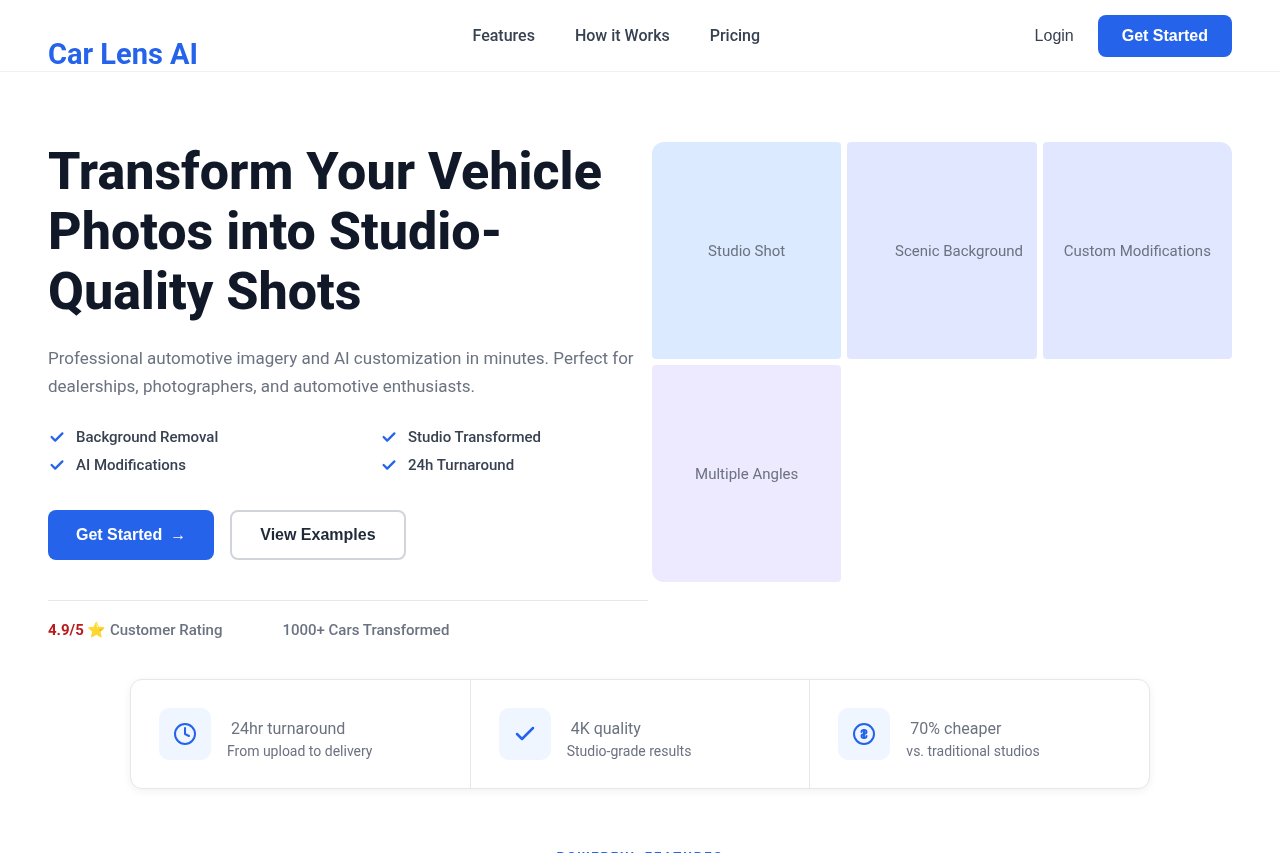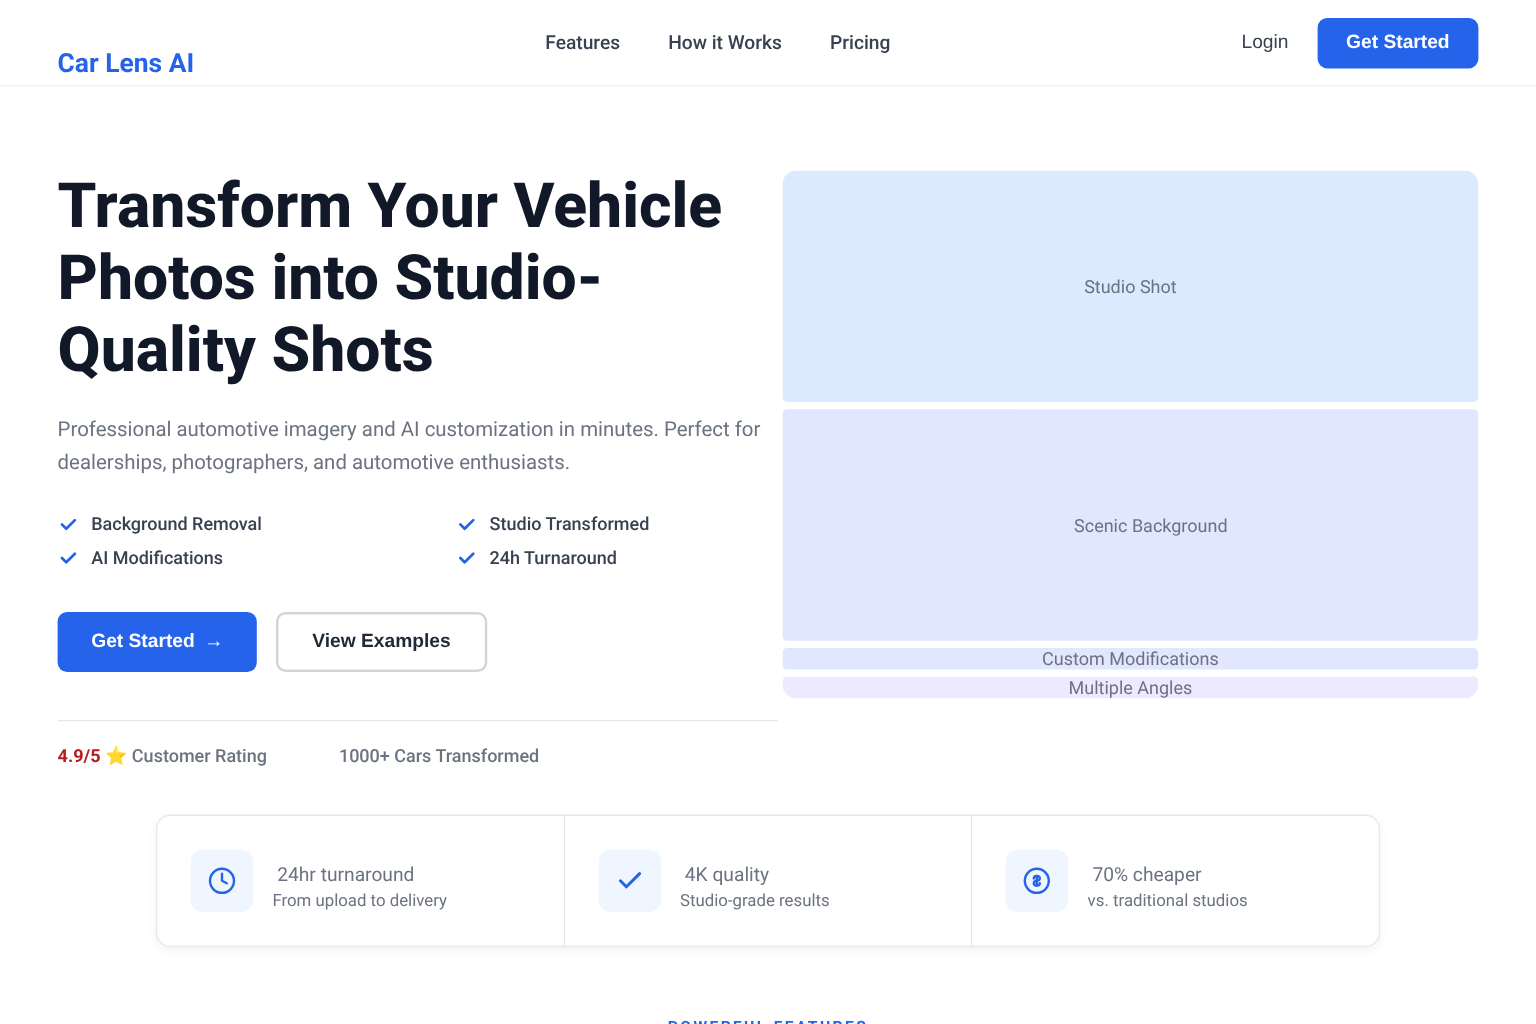--- a/index.html
+++ b/index.html
@@ -15,21 +15,21 @@
     
     nav {
       display: flex;
       align-items: center;
       justify-content: space-between;
       padding: 0 48px;
       height: 72px;
       border-bottom: 1px solid #f0f0f0;
     }
     .nav-logo {
-      font-size: 22px;
+      font-size: 29px;
       font-weight: 700;
       color: #2563eb;
       text-decoration: none;
       margin-top: 36px;
     }
     .nav-links {
       display: flex;
       gap: 40px;
       list-style: none;
     }
@@ -155,21 +155,21 @@
     }
 
     
     .hero-right {
       flex-shrink: 0;
       width: 580px;
       margin-top: 10px;
     }
     .photo-grid {
       display: grid;
-      grid-template-columns: 1fr;
+      grid-template-columns: 1fr 1fr 1fr;
       grid-template-rows: 1fr 1fr;
       gap: 6px;
       width: 580px;
       height: 440px;
       border-radius: 12px;
       overflow: hidden;
     }
     .photo-cell {
       background: #dbeafe;
       display: flex;

